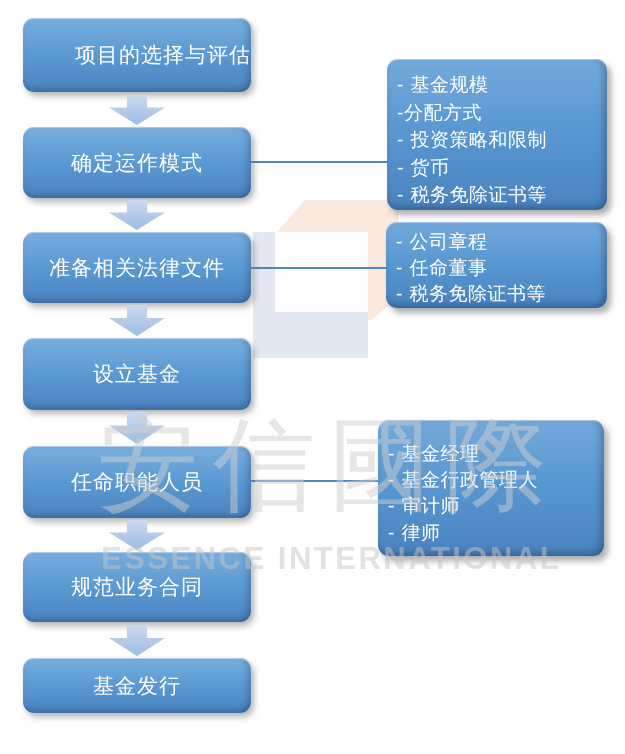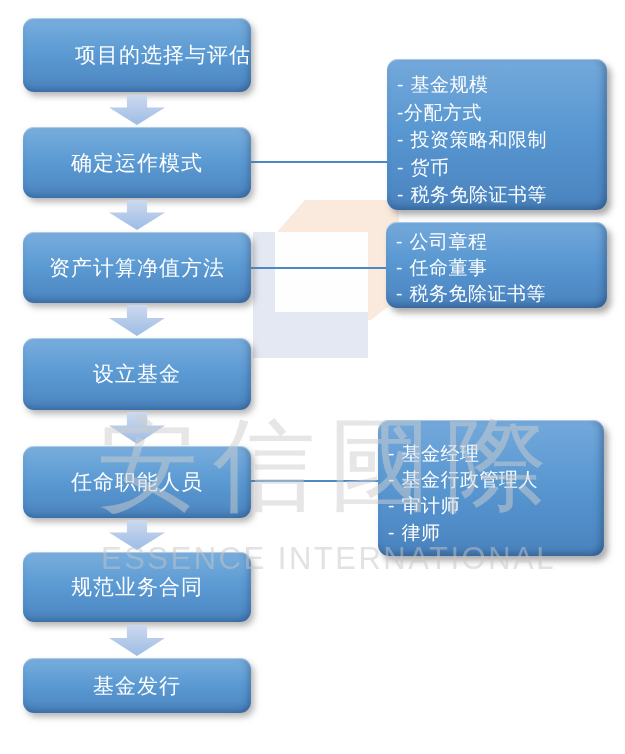--- a/index.html
+++ b/index.html
@@ -66,21 +66,21 @@
   .d3{left:378px;top:420px;width:226px;height:136px;padding:20px 0 0 10px;box-sizing:border-box;line-height:26.2px;}
   .detail-line{white-space:nowrap;}
   
   .wm-cjk{
     position:absolute;left:97px;top:404px;z-index:3;pointer-events:none;
     font-size:102px;letter-spacing:14px;line-height:1.2;
     color:rgba(205,205,205,.50);font-family:"DejaVu Sans","Liberation Sans",sans-serif;
   }
   .wm-latin{
     position:absolute;left:101px;top:541px;z-index:3;pointer-events:none;
-    font-size:31px;letter-spacing:2.5px;font-weight:normal;
+    font-size:31px;letter-spacing:2.5px;font-weight:bold;
     color:rgba(198,198,198,.50);font-family:"Liberation Sans","DejaVu Sans",sans-serif;
   }
 </style>
 </head>
 <body>
 
 <div class="stage">
 
   <div class="logo">
     <div class="logo-orange"></div>
@@ -92,21 +92,21 @@
   <div class="connector c2"></div>
   <div class="connector c3"></div>
 
   <div class="step s1">
     <span>项目的选择与评估</span>
   </div>
   <div class="step s2">
     <span>确定运作模式</span>
   </div>
   <div class="step s3">
-    <span>资产计算净值方法</span>
+    <span>准备相关法律文件</span>
   </div>
   <div class="step s4">
     <span>设立基金</span>
   </div>
   <div class="step s5">
     <span>任命职能人员</span>
   </div>
   <div class="step s6">
     <span>规范业务合同</span>
   </div>

